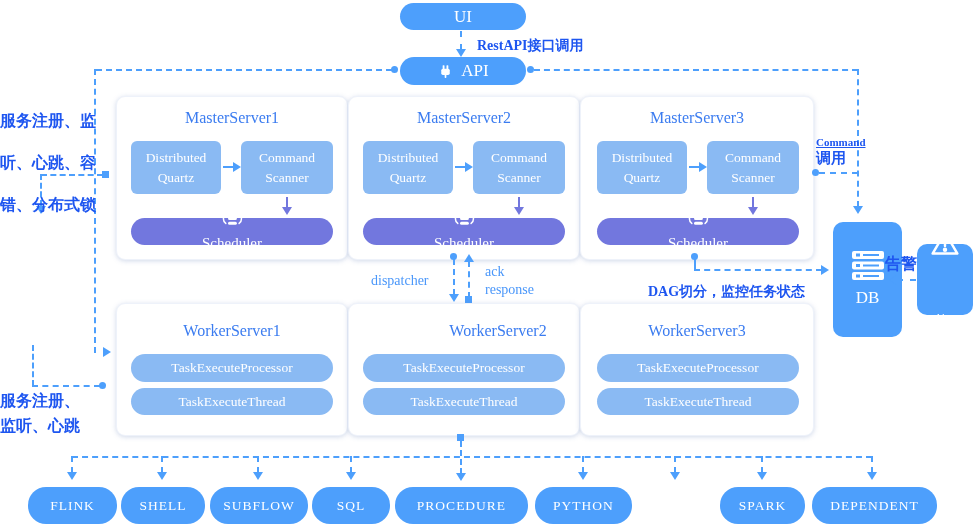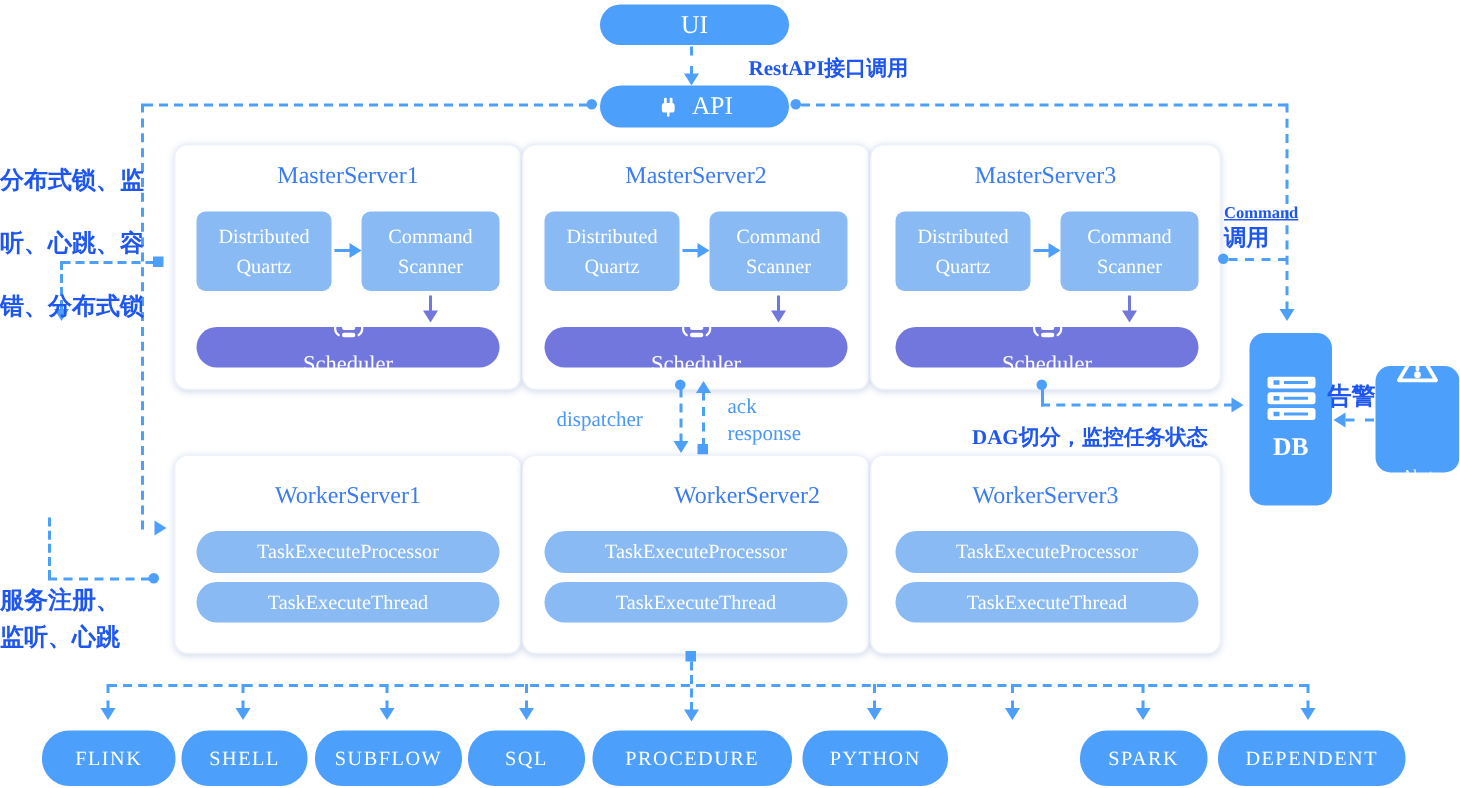--- a/index.html
+++ b/index.html
@@ -59,21 +59,21 @@
 <body>
 
 <div id="stage">
 
   <div class="pill" style="left:400px;top:3px;width:126px;height:27px;">
     <span>UI</span>
   </div>
 
   <div class="vline" style="left:460px;top:31px;height:19px;"></div>
   <div class="arr arr-d" style="left:456px;top:49px;"></div>
-  <div class="cnlabel" style="left:477px;top:37px;font-size:14px;margin-left:22px;">RestAPI接口调用</div>
+  <div class="cnlabel" style="left:477px;top:37px;font-size:14px;">RestAPI接口调用</div>
 
   <div class="pill" style="left:400px;top:57px;width:126px;height:28px;">
     <span style="display:flex;">
       <svg width="17" height="17" viewBox="0 0 24 24">
           <g fill="#ffffff">
             <rect x="8" y="3" width="2.6" height="6" rx="1"></rect>
             <rect x="13.4" y="3" width="2.6" height="6" rx="1"></rect>
             <rect x="6" y="8" width="12" height="9" rx="2.4"></rect>
             <rect x="10.8" y="16" width="2.4" height="5" rx="1"></rect>
           </g>
@@ -90,21 +90,21 @@
   <div class="sq" style="left:102px;top:171px;"></div>
   <div class="hline" style="left:41px;top:174px;width:62px;"></div>
   <div class="vline" style="left:40px;top:174px;height:32px;"></div>
   <div class="arr arr-d" style="left:36px;top:206px;"></div>
 
   <div class="vline" style="left:32px;top:345px;height:41px;"></div>
   <div class="hline" style="left:32px;top:385px;width:68px;"></div>
   <div class="dot" style="left:99px;top:382px;"></div>
 
   <div class="cnlabel" style="left:0px;top:100px;width:97px;font-size:16px;line-height:42px;">
-    <div>分布式锁、监</div>
+    <div>服务注册、监</div>
     <div>听、心跳、容</div>
     <div>错、分布式锁</div>
   </div>
 
   <div class="cnlabel" style="left:0px;top:388px;font-size:16px;line-height:25px;">
     <div>服务注册、</div>
     <div>监听、心跳</div>
   </div>
 
 
@@ -218,21 +218,21 @@
   <div class="dot" style="left:527px;top:66px;"></div>
   <div class="hline" style="left:534px;top:69px;width:324px;"></div>
   <div class="vline" style="left:857px;top:69px;height:138px;"></div>
   <div class="arr arr-d" style="left:853px;top:206px;"></div>
 
   <div class="cnlabel" style="left:816px;top:136px;font-size:11px;text-decoration:underline;">Command</div>
   <div class="cnlabel" style="left:816px;top:149px;font-size:15px;">调用</div>
   <div class="dot" style="left:812px;top:169px;"></div>
   <div class="hline" style="left:819px;top:172px;width:39px;"></div>
 
-  <div class="sidebox" style="left:833px;top:222px;width:55px;height:115px;font-weight:bold;">
+  <div class="sidebox" style="left:833px;top:222px;width:69px;height:115px;">
     <span style="margin-bottom:6px;display:flex;">
       <svg width="34" height="30" viewBox="0 0 34 30">
         <g fill="#ffffff">
           <rect x="1" y="0" width="32" height="8" rx="2"></rect>
           <rect x="1" y="10.5" width="32" height="8" rx="2"></rect>
           <rect x="1" y="21" width="32" height="8" rx="2"></rect>
         </g>
         <g fill="#4d9ffc">
           <rect x="5" y="2.5" width="4" height="3"></rect>
             <rect x="12" y="3" width="16" height="2"></rect>

